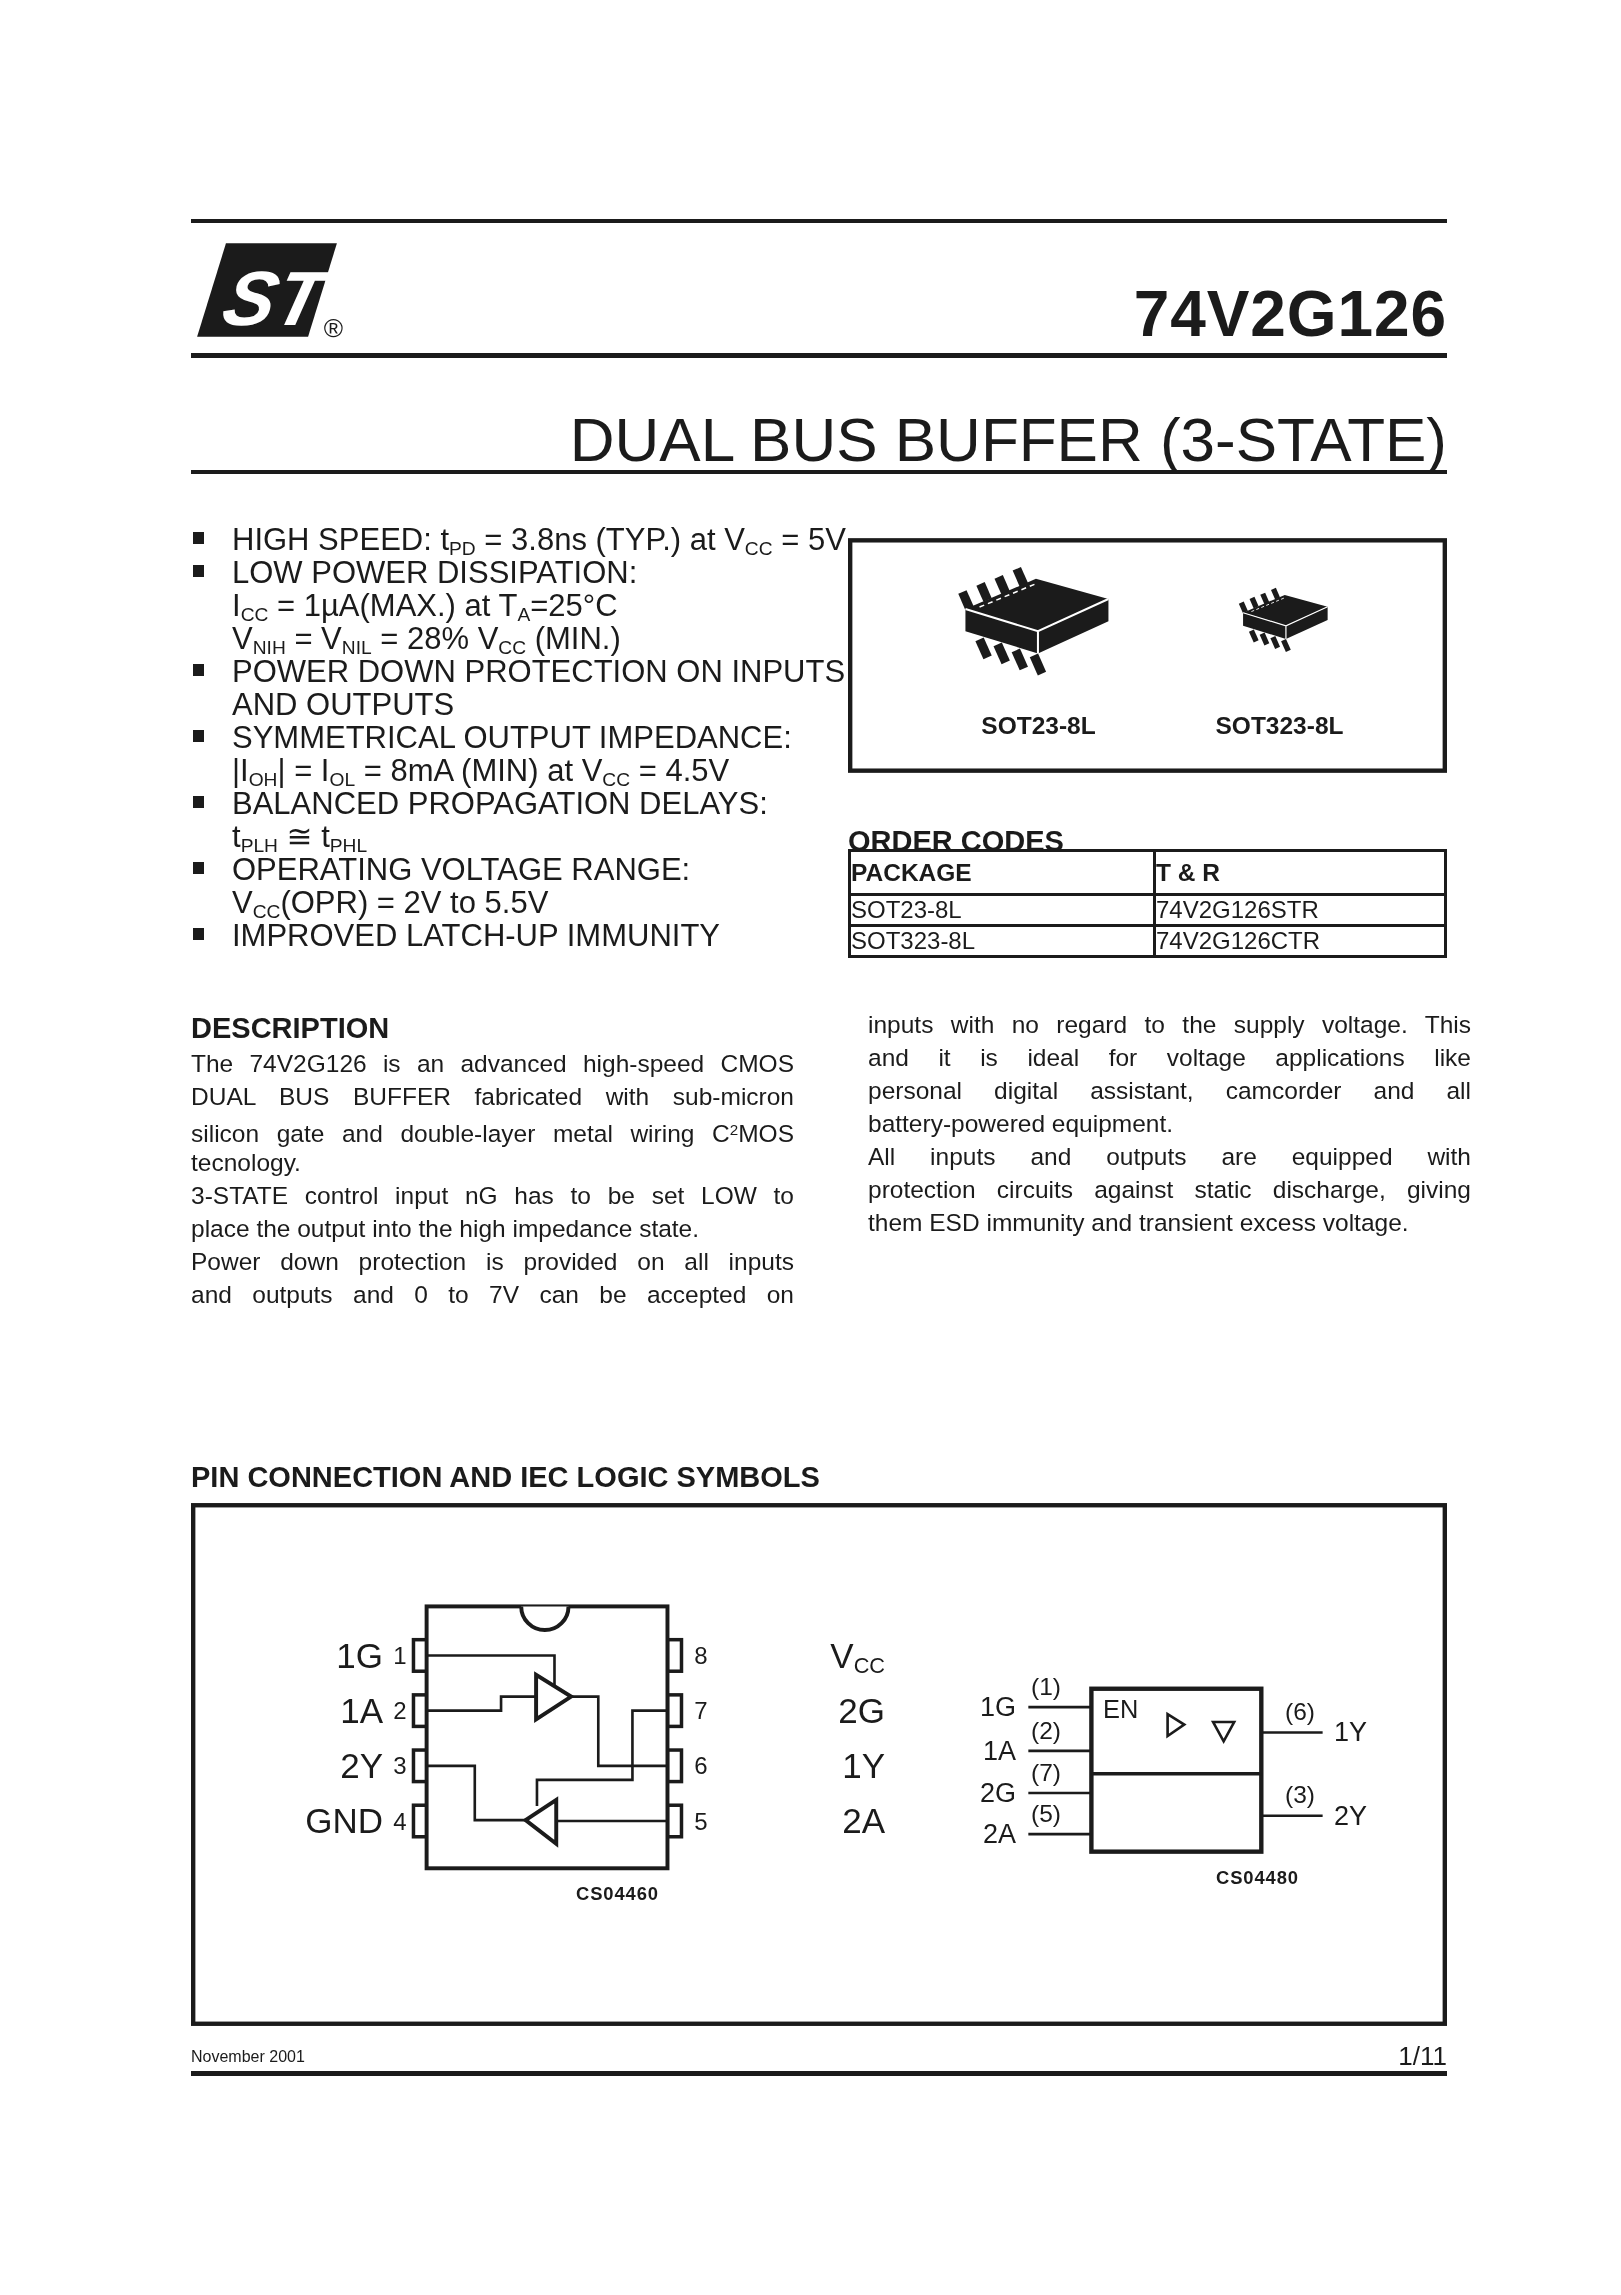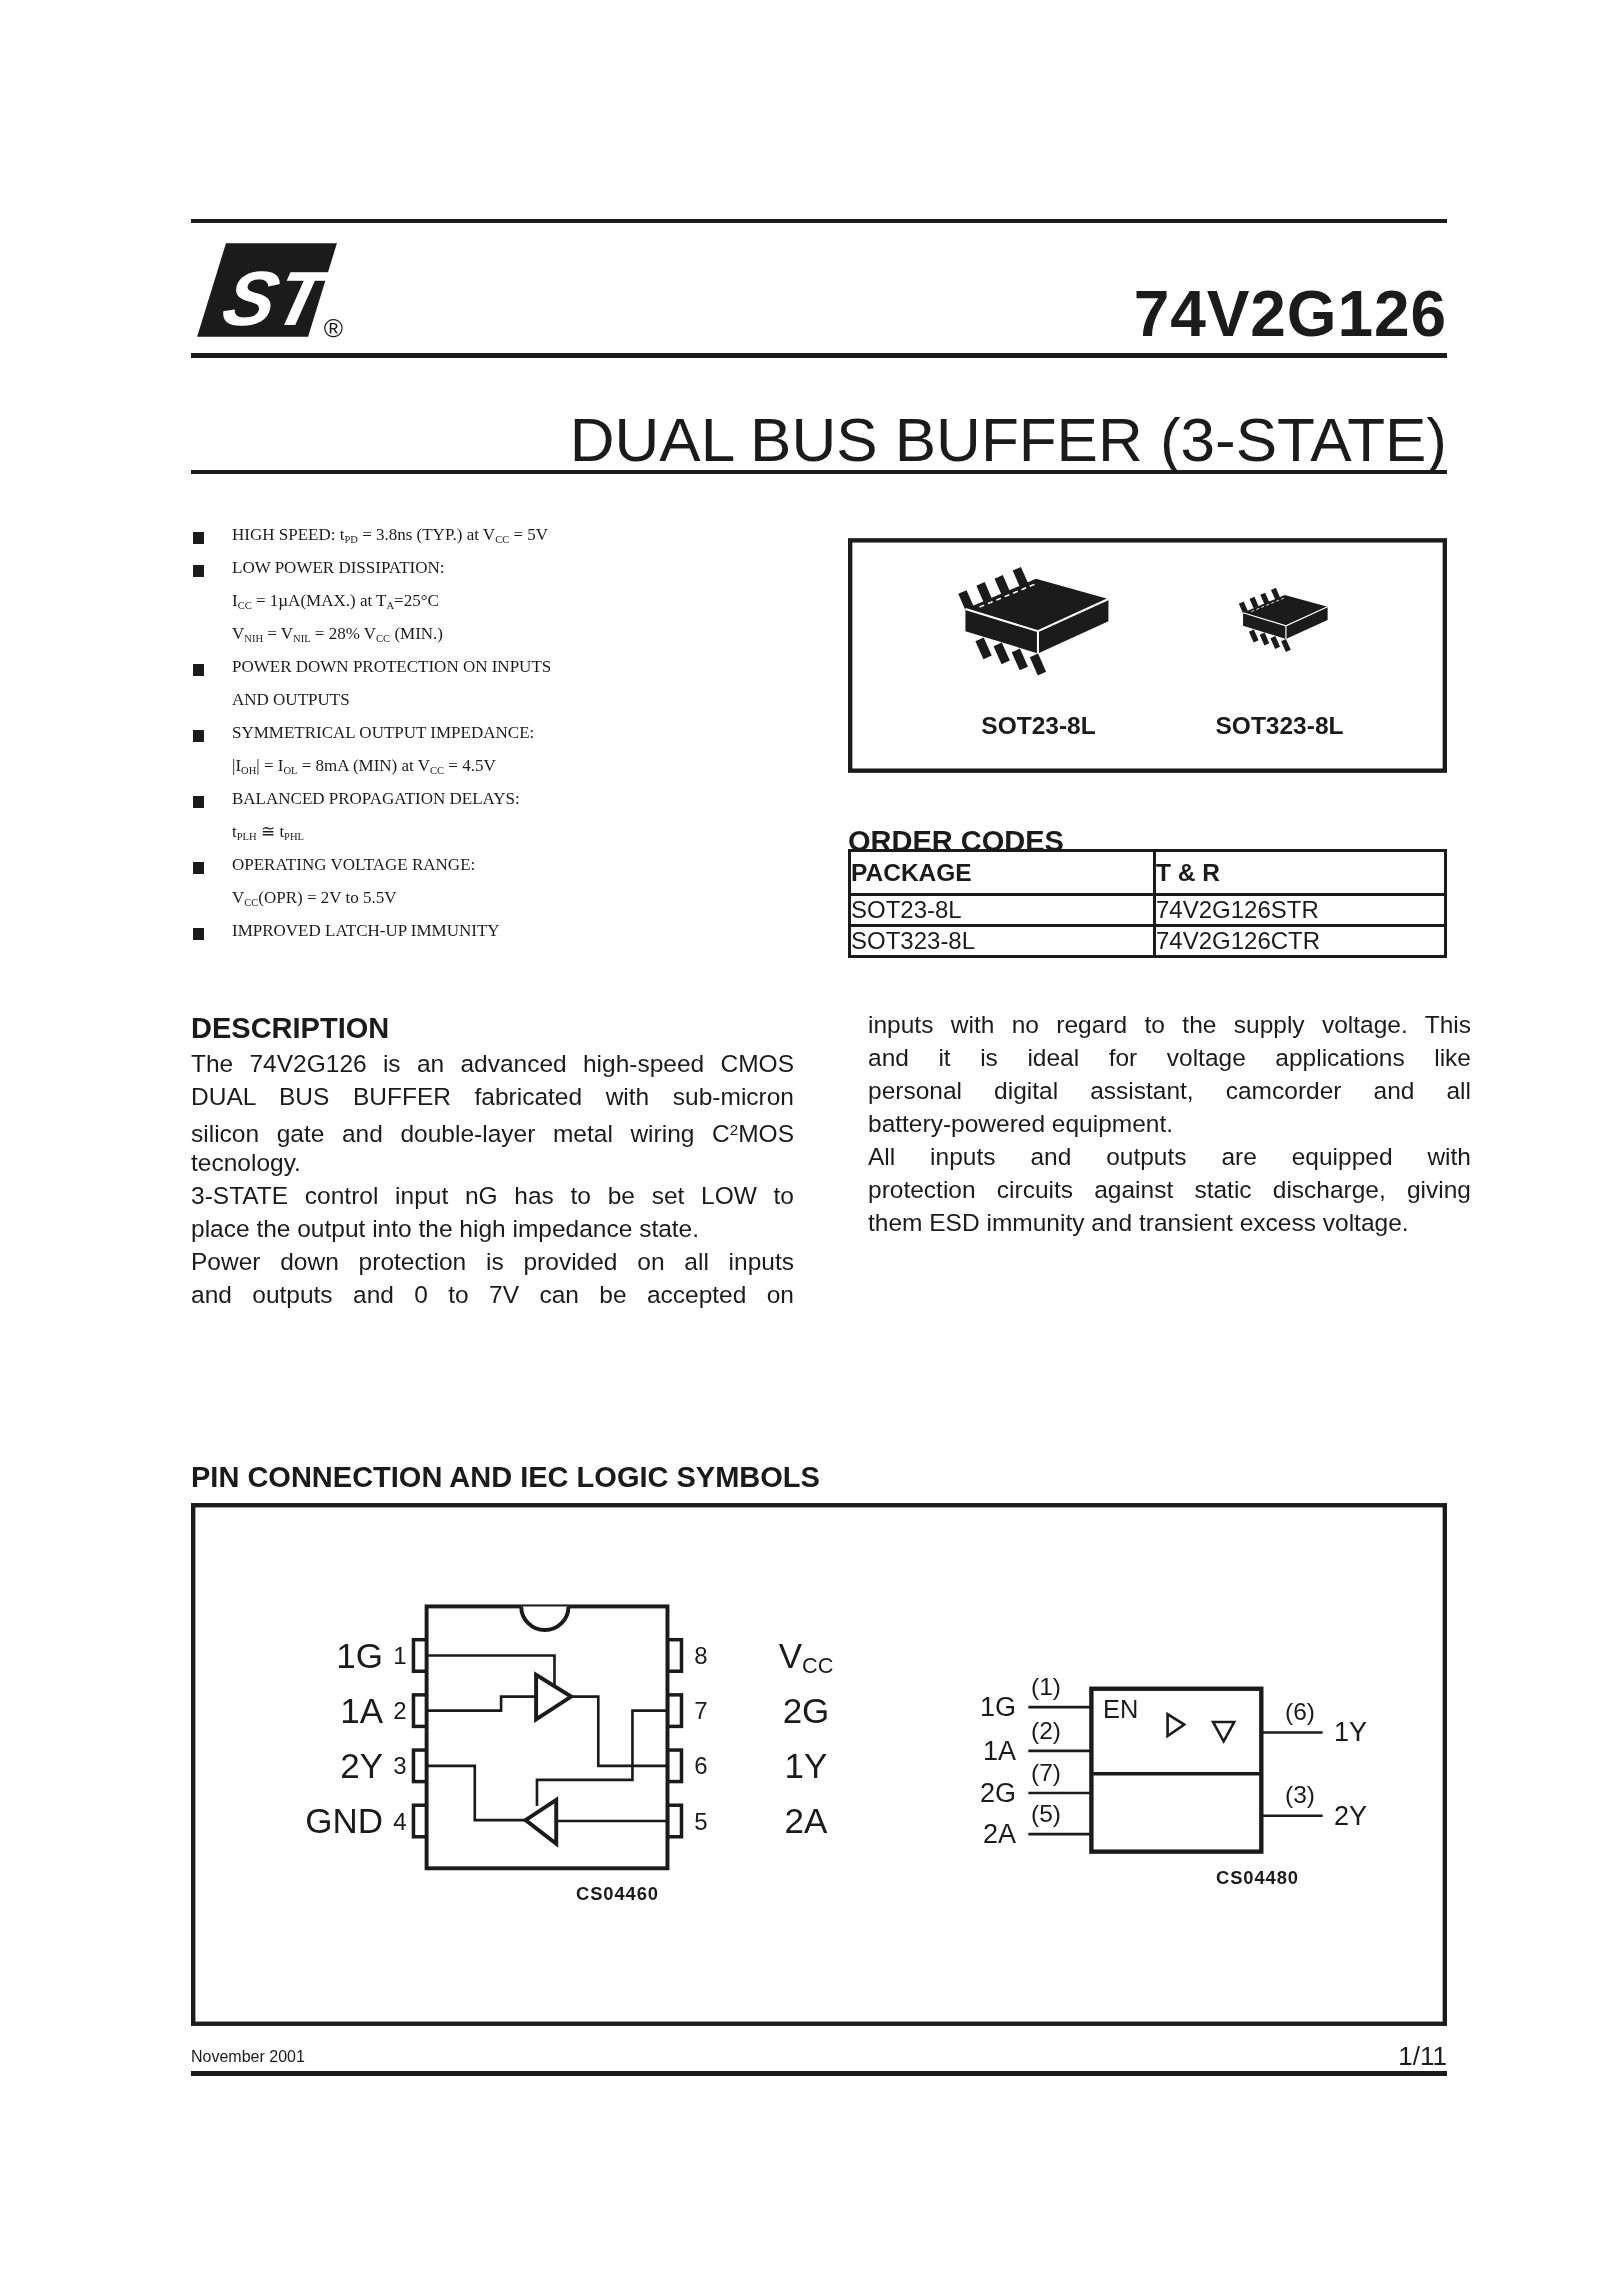--- a/index.html
+++ b/index.html
@@ -13,42 +13,42 @@
   sup{font-size:0.62em;vertical-align:0.45em;}
 
   
   .part-number{position:absolute;left:613px;top:279px;width:834px;text-align:right;
     font-size:64px;font-weight:bold;letter-spacing:0.9px;line-height:70px;}
   .subtitle{position:absolute;left:438px;top:405px;width:1009px;text-align:right;
     font-size:62px;font-weight:normal;line-height:70px;}
 
   
   .features{position:absolute;left:191px;top:521px;width:648px;}
-  .feat-line{position:relative;height:33px;line-height:27px;font-size:17px;
-    padding-left:41px;white-space:nowrap;font-family:Liberation Serif, serif;}
+  .feat-line{position:relative;height:33px;line-height:38px;font-size:31px;
+    padding-left:41px;white-space:nowrap;}
   .feat-line .bullet{position:absolute;left:1.8px;top:11.4px;width:11.4px;height:11.4px;background:#1b1b1b;}
 
   
   .pkg-label{position:absolute;width:193px;text-align:center;font-size:24.5px;font-weight:bold;line-height:30px;}
 
   
   .sec-heading{position:absolute;font-size:29px;font-weight:bold;line-height:35px;}
   table.order{position:absolute;left:848px;top:849px;width:599px;border-collapse:collapse;table-layout:fixed;}
   table.order th,table.order td{border:3.5px solid #1b1b1b;text-align:left;padding:0;}
   table.order th{height:41px;font-size:24.5px;font-weight:bold;}
   table.order td{height:27px;font-size:24px;font-weight:normal;}
 
   
   .desc-col{position:absolute;width:603px;}
   .desc-line{height:33px;line-height:33px;font-size:24.5px;white-space:nowrap;}
   .desc-line.just{white-space:normal;text-align:justify;text-align-last:justify;}
 
   
   .dip-label{position:absolute;width:105px;text-align:right;font-size:35px;line-height:40px;}
-  .dip-label-r{position:absolute;width:158px;text-align:center;font-size:35px;line-height:40px;}
+  .dip-label-r{position:absolute;width:158px;text-align:right;font-size:35px;line-height:40px;}
   .dip-num{position:absolute;width:28px;text-align:center;font-size:24px;line-height:30px;}
   .iec-inlabel{position:absolute;width:79px;text-align:right;font-size:27px;line-height:35px;}
   .iec-outlabel{position:absolute;width:79px;text-align:left;font-size:27px;line-height:35px;}
   .iec-pin{position:absolute;width:56px;text-align:center;font-size:24.5px;line-height:32px;}
   .diag-caption{position:absolute;text-align:center;font-size:18.4px;font-weight:600;line-height:23px;letter-spacing:0.9px;}
 
   
   .footer-date{position:absolute;left:191px;top:2040px;font-size:16px;line-height:33px;}
   .footer-page{position:absolute;left:1272px;top:2040px;width:175px;text-align:right;font-size:26px;line-height:33px;}
 </style>

